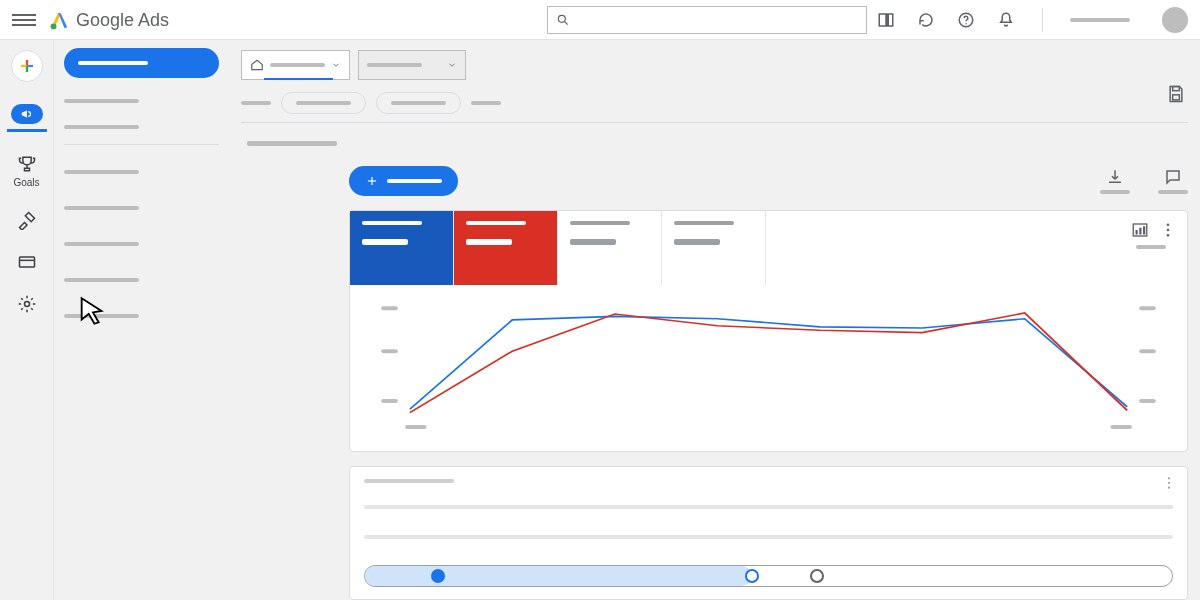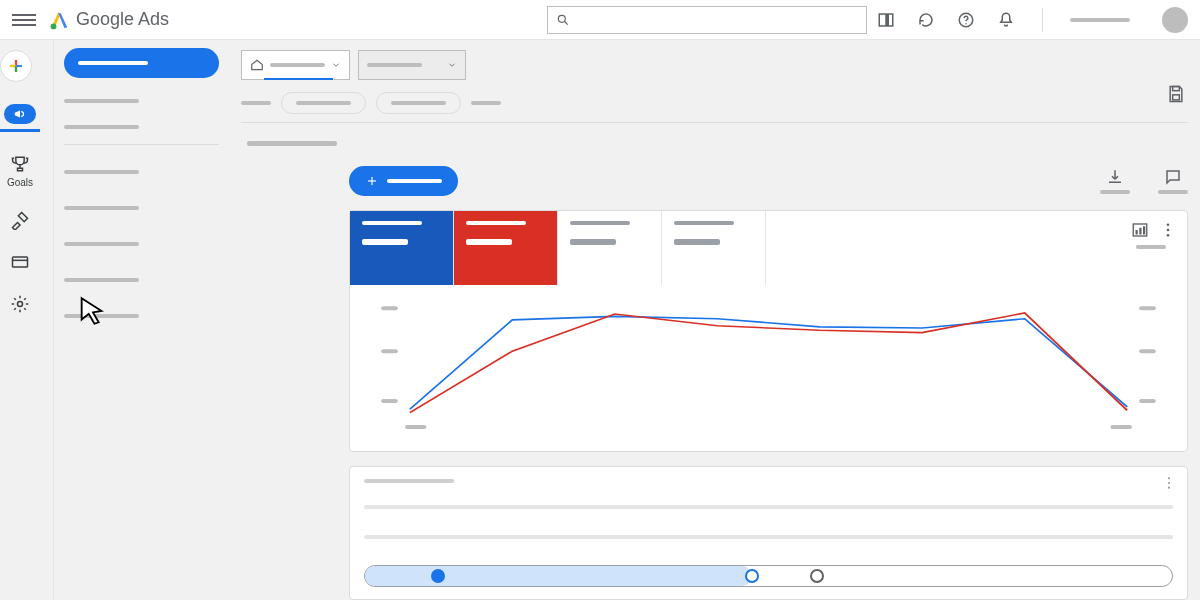--- a/index.html
+++ b/index.html
@@ -2,34 +2,34 @@
 <html><head>
 <meta charset="utf-8">
 <style>
 * { box-sizing: border-box; margin: 0; padding: 0; }
 body { font-family: Arial, sans-serif; background: #f1f1f1; width: 1200px; height: 600px; overflow: hidden; }
 
 
 .topbar { background: #fff; height: 40px; display: flex; align-items: center; padding: 0 12px; border-bottom: 1px solid #e5e5e5; }
 .hamburger { width: 24px; display: flex; flex-direction: column; gap: 3px; cursor: pointer; }
 .hamburger span { height: 2px; background: #5f6368; }
-.logo { display: flex; align-items: center; margin-left: 12px; }
+.logo { display: flex; align-items: flex-end; margin-left: 12px; }
 .logo svg { width: 22px; height: 22px; }
 .logo-text { font-size: 18px; color: #5f6368; margin-left: 6px; }
 .searchbar { margin-left: auto; margin-right: 20px; width: 320px; height: 28px; border: 1px solid #bdbdbd; background: #fff; display: flex; align-items: center; padding: 0 8px; position: relative; left: 15px;}
 .top-icons { display: flex; align-items: center; gap: 22px; margin-left: 5px; }
 .top-icon { width: 18px; height: 18px; color: #5f6368; cursor: pointer; }
 .vsep { width: 1px; height: 24px; background: #dadce0; margin: 0 5px; }
 .account-label { width: 60px; height: 4px; background: #bdbdbd; border-radius: 2px; }
 .avatar { width: 26px; height: 26px; border-radius: 50%; background: #bdbdbd; margin-left: 10px; }
 
 .layout { display: flex; height: calc(100% - 40px); }
 
 
-.rail { width: 54px; background: #f1f1f1; border-right: 1px solid #e5e5e5; display: flex; flex-direction: column; padding-top: 10px; gap: 22px; }
+.rail { width: 54px; background: #f1f1f1; border-right: 1px solid #e5e5e5; display: flex; flex-direction: column; align-items: center; padding-top: 10px; gap: 22px; }
 .rail-create { width: 32px; height: 32px; border-radius: 50%; background: #fff; border: 1px solid #dadce0; display: flex; align-items: center; justify-content: center; cursor: pointer; }
 .rail-item { width: 40px; display: flex; flex-direction: column; align-items: center; gap: 3px; cursor: pointer; font-size: 10px; color: #3c4043; }
 .rail-pill { width: 32px; height: 20px; border-radius: 10px; background: #1a73e8; display: flex; align-items: center; justify-content: center; }
 .rail-pill svg { width: 14px; height: 14px; }
 .rail-underline { width: 40px; height: 3px; background: #1a73e8; margin-top: 2px; }
 .rail-icon { width: 20px; height: 20px; color: #3c4043; }
 
 
 .sidebar { width: 175px; background: #f1f1f1; padding: 8px 10px; }
 .sidebar-primary { height: 30px; border-radius: 15px; background: #1a73e8; display: flex; align-items: center; padding: 0 14px; margin-bottom: 10px; }

